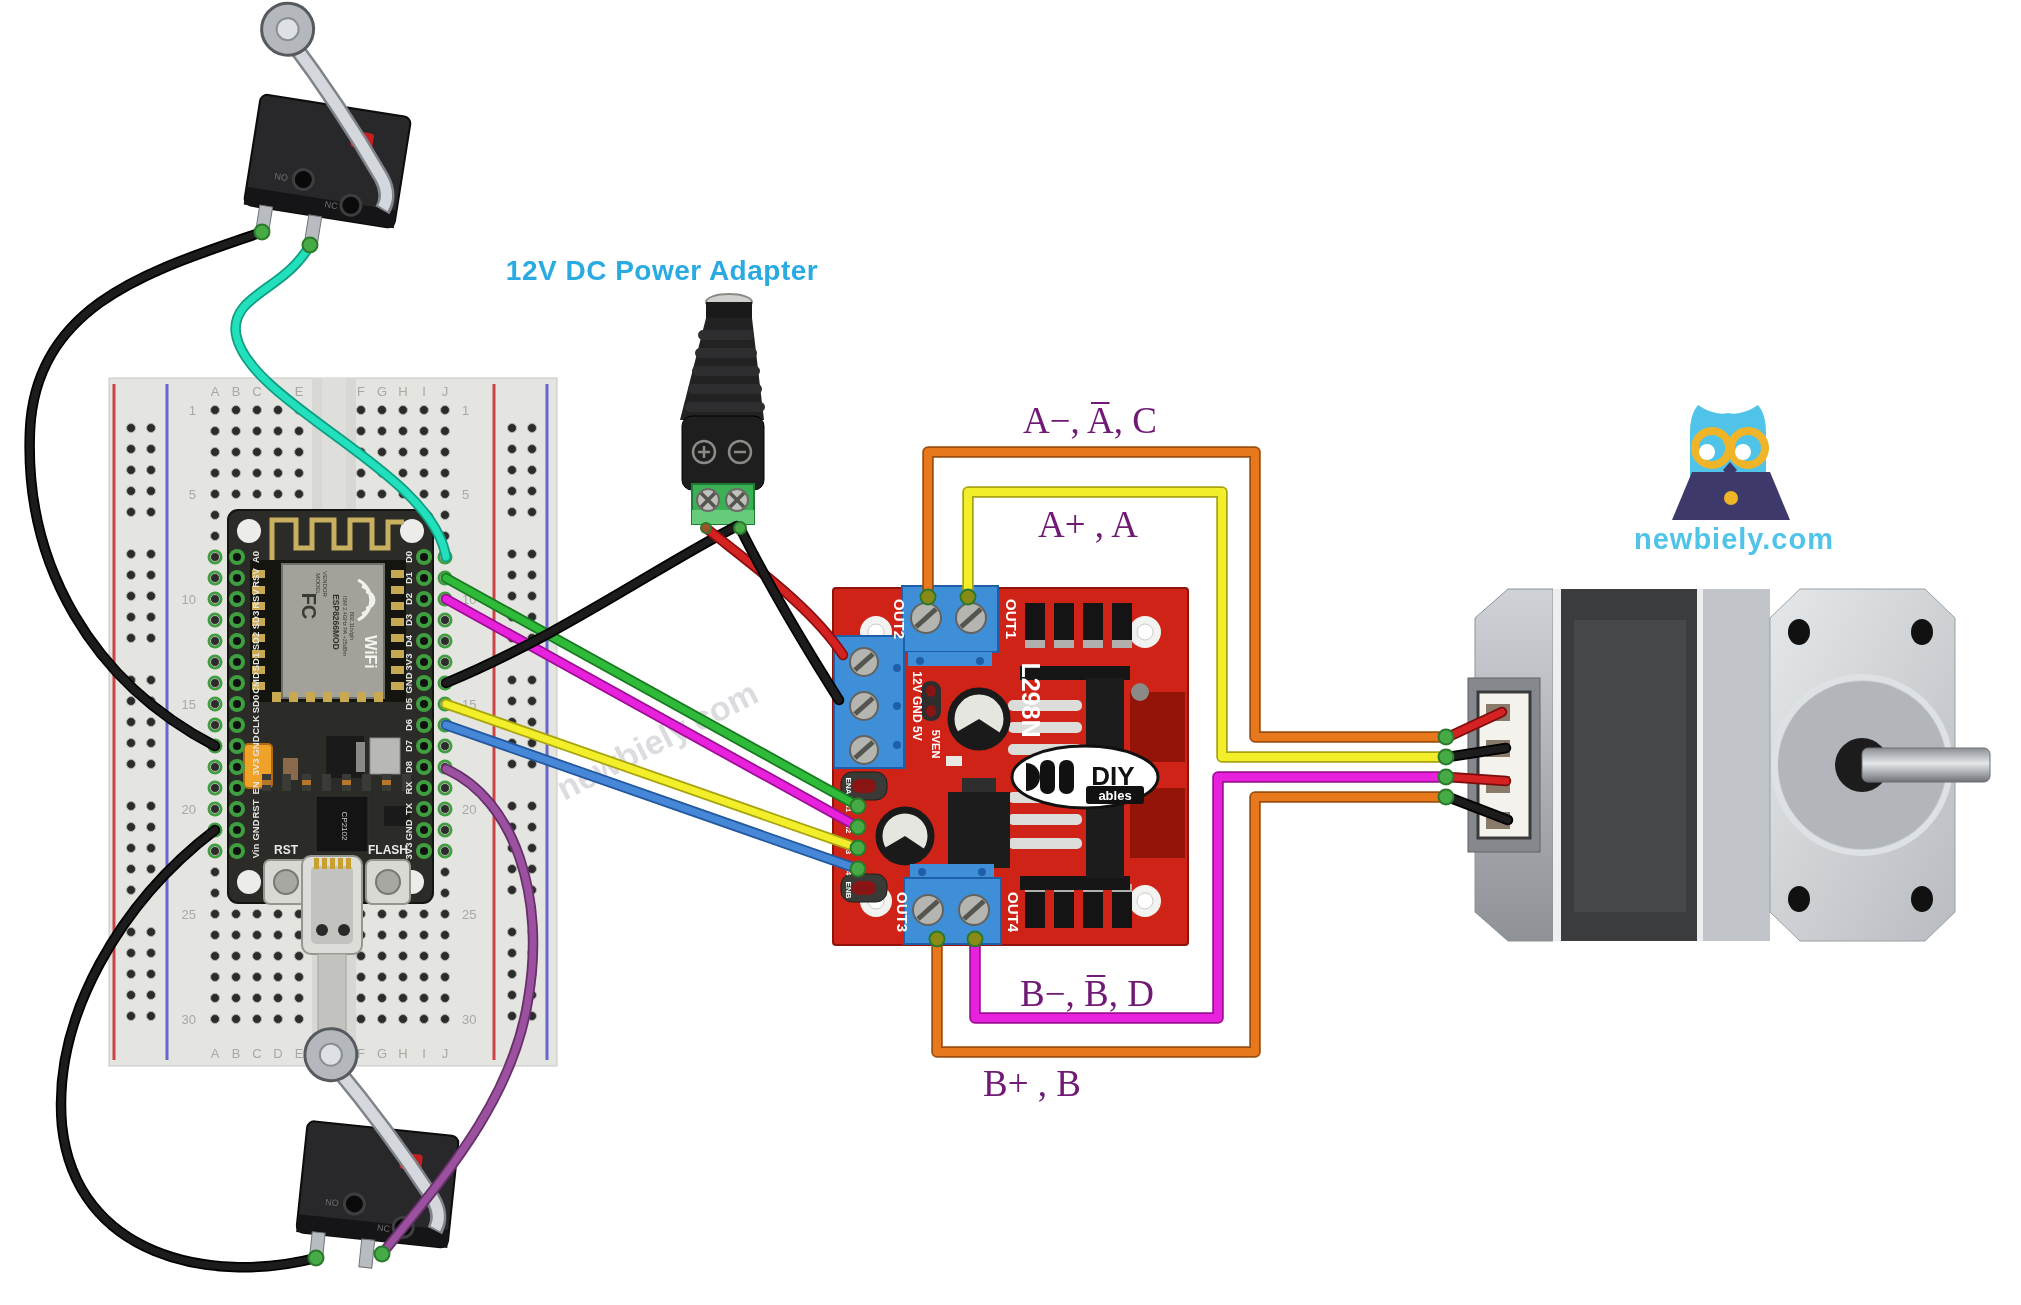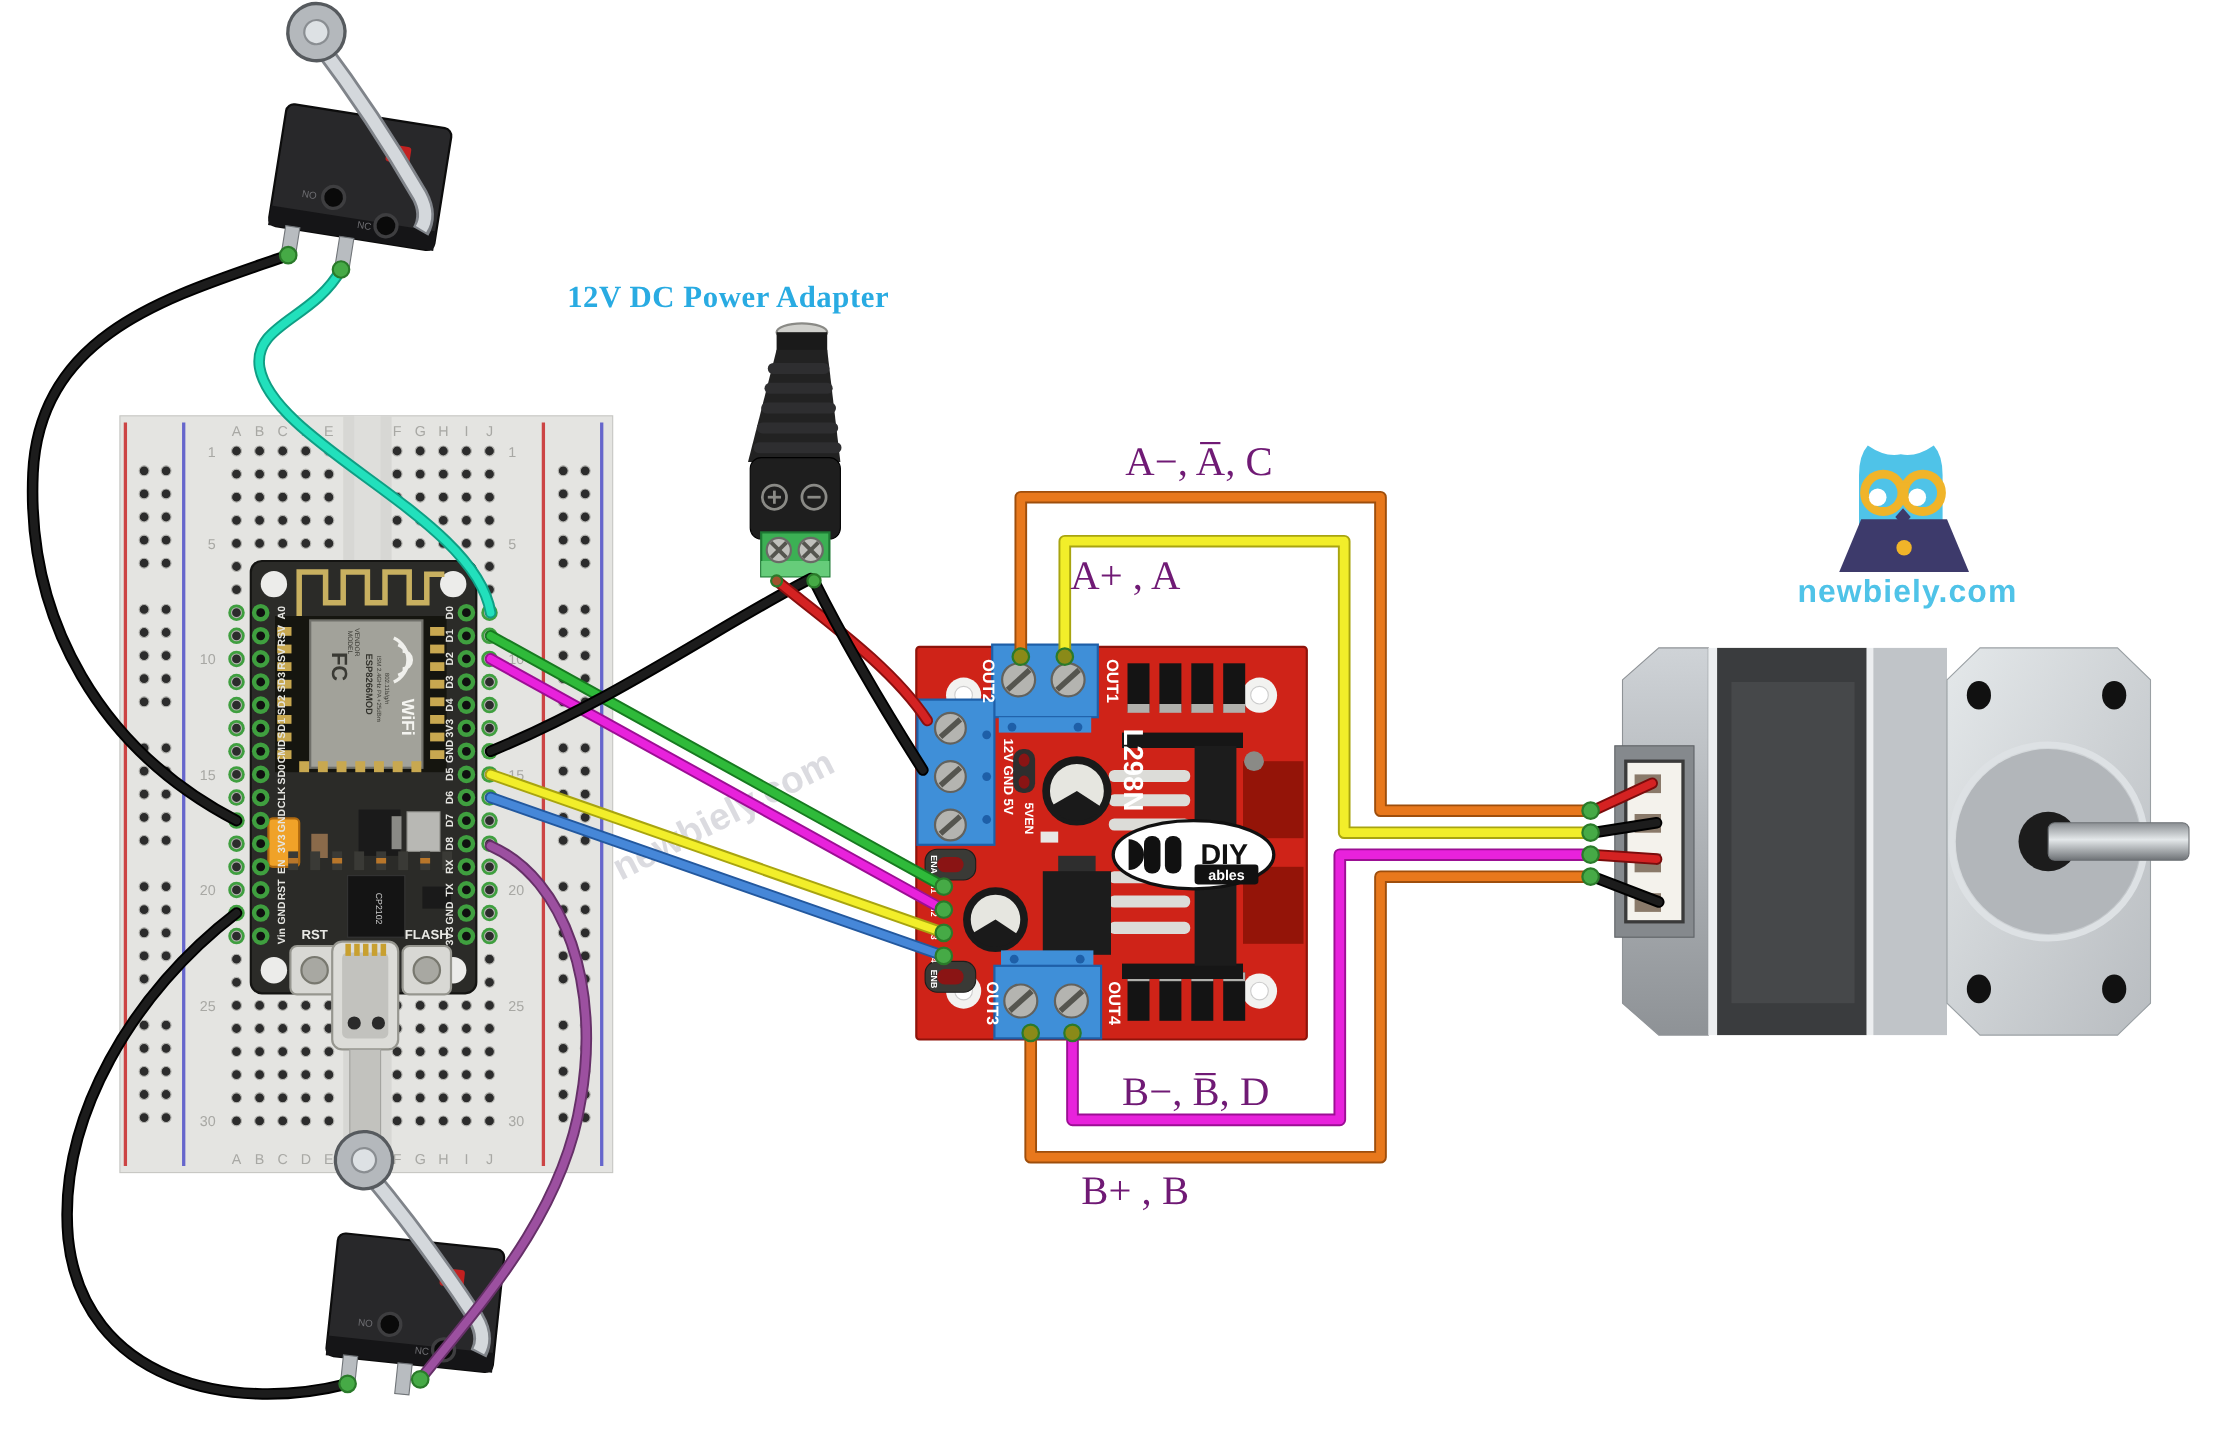--- a/index.html
+++ b/index.html
@@ -1,21 +1,21 @@
 <!DOCTYPE html>
 <html><head>
 <meta charset="utf-8">
 <style>
   html,body{margin:0;padding:0;background:#fff;}
   #stage{position:relative;width:2021px;height:1305px;background:#fff;overflow:hidden;
          font-family:"Liberation Sans",sans-serif;}
   #stage svg{position:absolute;left:0;top:0;}
   svg text{font-family:"Liberation Sans",sans-serif;}
   .ovl{position:absolute;transform:translate(-50%,-50%);white-space:nowrap;}
-  .title{font-size:28px;font-weight:bold;letter-spacing:.5px;font-family:Liberation Serif, serif;}
+  .title{font-size:28px;font-weight:bold;letter-spacing:.5px;}
   .wirelab{font-family:"Liberation Serif",serif;font-size:37px;color:#701a75;}
   .brandtxt{font-size:29px;font-weight:bold;letter-spacing:1px;}
 </style>
 </head>
 <body>
 
 <div id="stage">
 <svg width="2021" height="1305" viewBox="0 0 2021 1305">
   <defs>
     <linearGradient id="shaftg" x1="0" y1="0" x2="0" y2="1">
@@ -981,17 +981,17 @@
         <circle cx="968" cy="597" r="7.5" fill="#8a8a18" stroke="#2a7a2a" stroke-width="2"></circle>
         <circle cx="937" cy="939" r="7.5" fill="#8a8a18" stroke="#2a7a2a" stroke-width="2"></circle>
         <circle cx="975" cy="939" r="7.5" fill="#8a8a18" stroke="#2a7a2a" stroke-width="2"></circle>
         <circle cx="706" cy="528" r="5" fill="#a0522d" stroke="#2a7a2a" stroke-width="2"></circle>
         <circle cx="740" cy="528" r="6" fill="#46aa46" stroke="#2a7a2a" stroke-width="2"></circle>
       </g>
 </svg>
 
 <div class="ovl title" style="left:662px;top:271px;color:#29abe2;">12V DC Power Adapter</div>
 <div class="ovl wirelab" style="left:1090px;top:420px;">A−, A̅, C</div>
-<div class="ovl wirelab" style="left:1023px;top:524px;">A+ , A</div>
+<div class="ovl wirelab" style="left:1088px;top:524px;">A+ , A</div>
 <div class="ovl wirelab" style="left:1087px;top:993px;">B−, B̅, D</div>
 <div class="ovl wirelab" style="left:1032px;top:1083px;">B+ , B</div>
 <div class="ovl brandtxt" style="left:1734px;top:539px;color:#4fc3e8;">newbiely.com</div>
 </div>
 
 </body></html>

